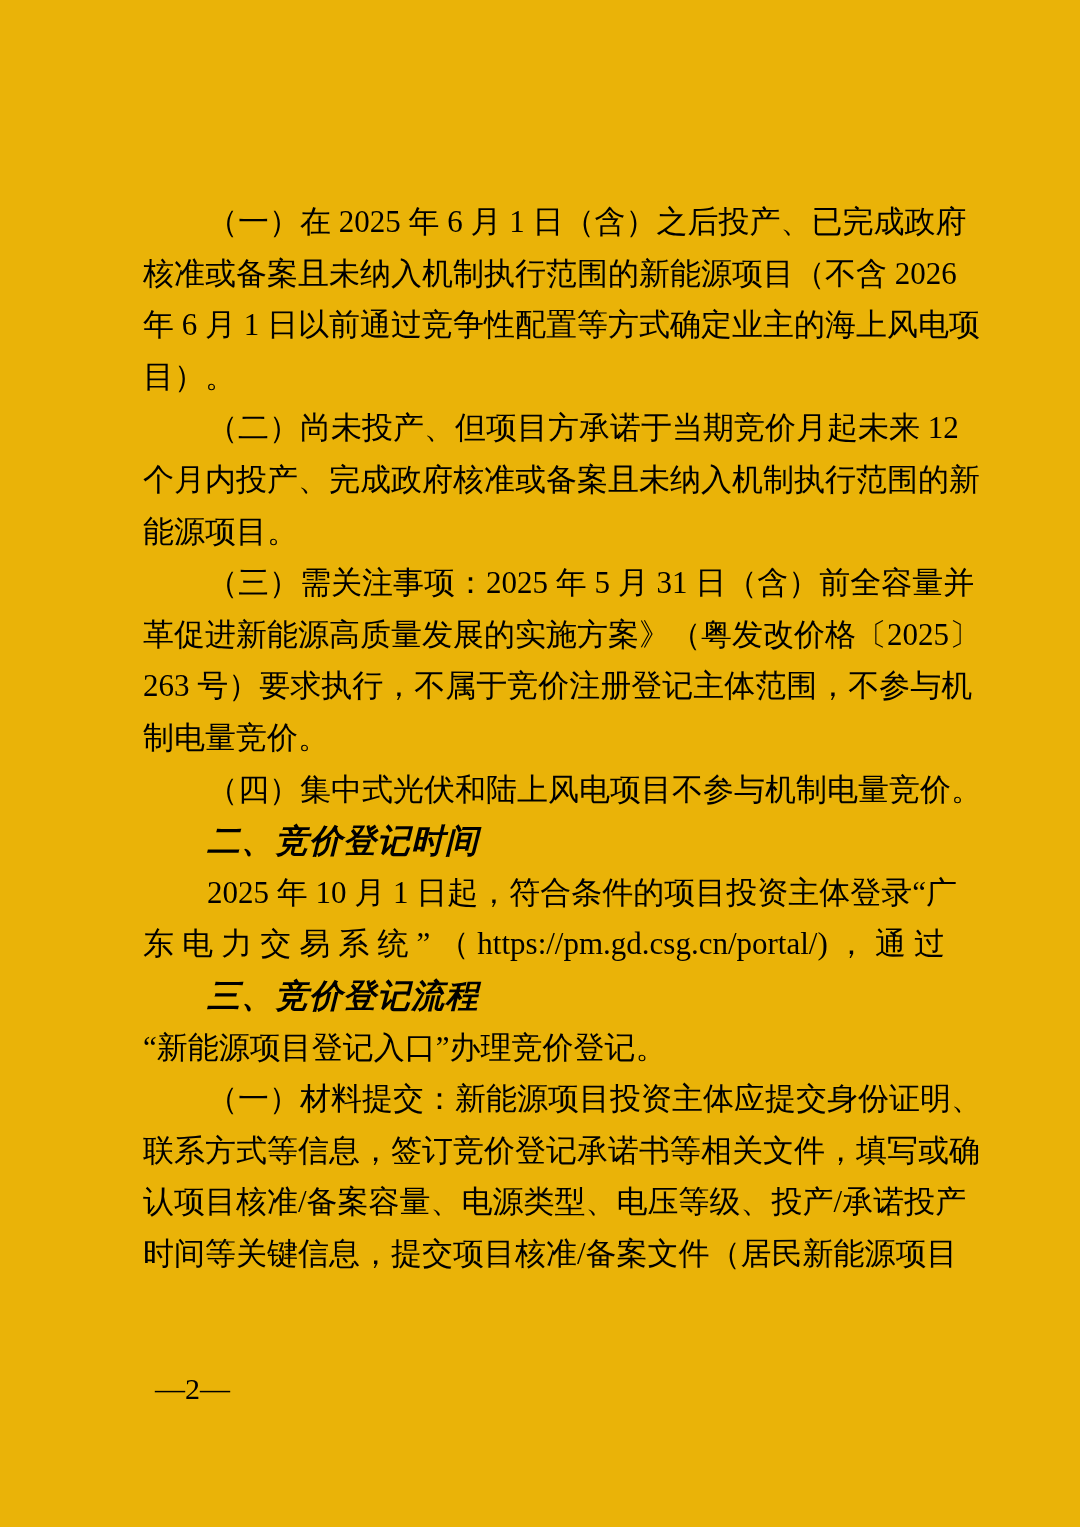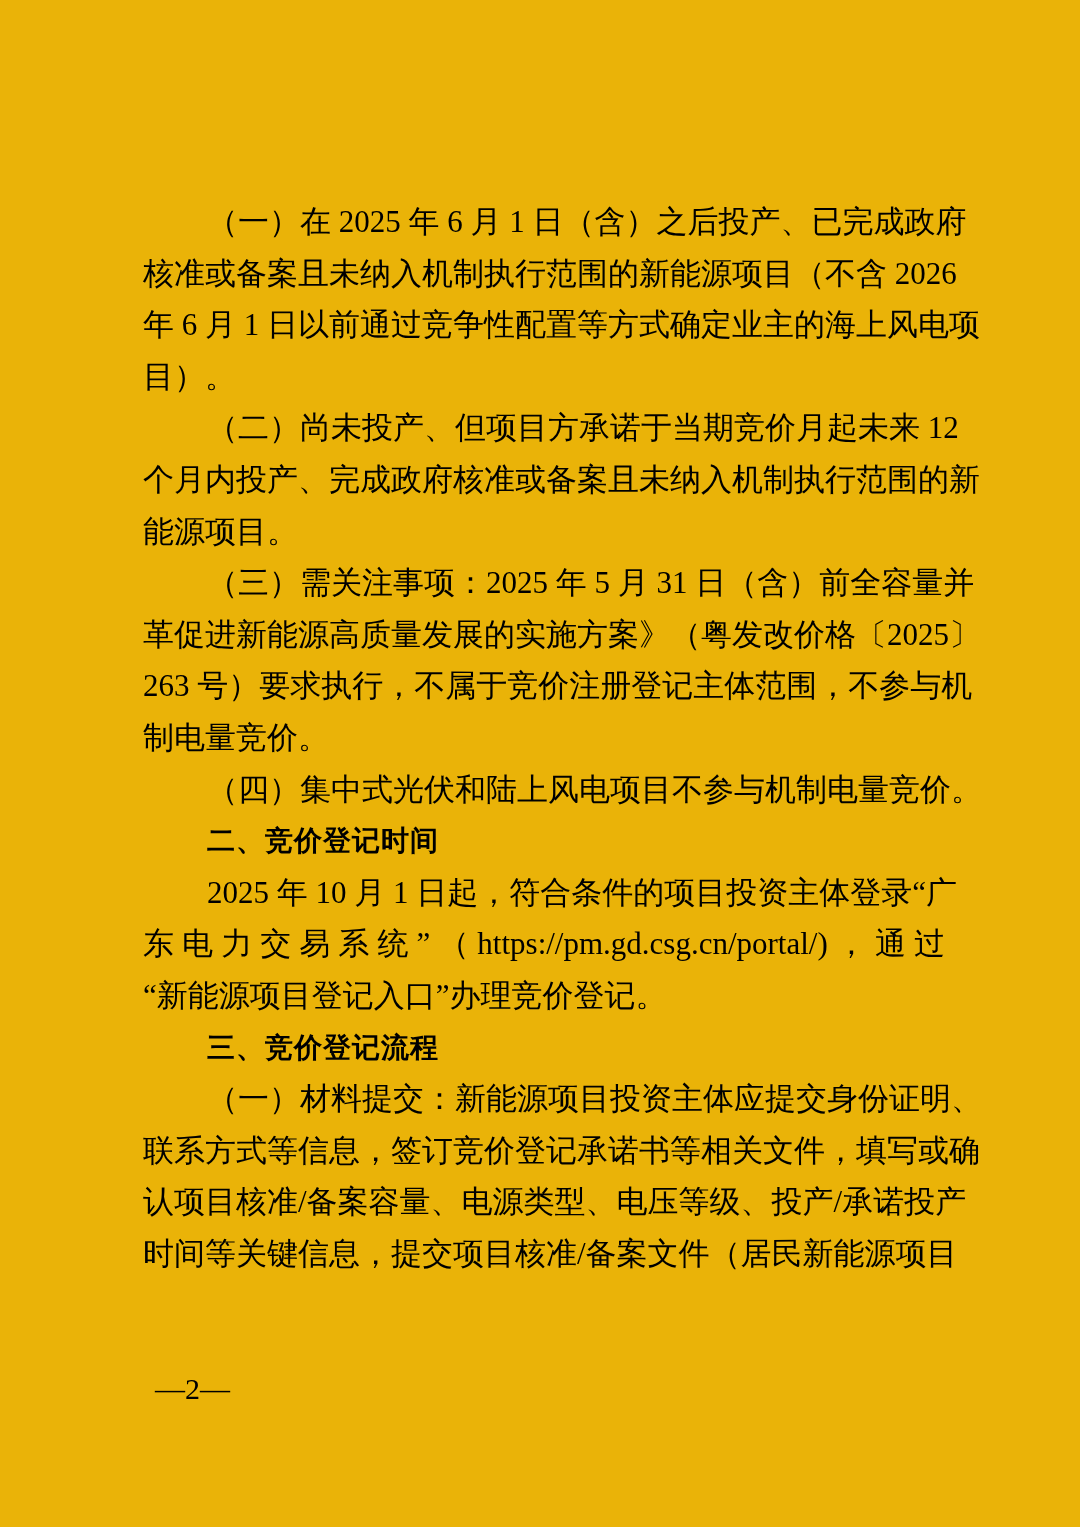--- a/index.html
+++ b/index.html
@@ -33,23 +33,24 @@
   }
   .row.indent {
     padding-left: 64px;
   }
   .row.last {
     text-align-last: left;
   }
   .row.heading {
     font-family: "Liberation Sans", sans-serif;
     font-weight: bold;
-    font-size: 28px;
+    font-size: 33px;
     text-align-last: left;
     letter-spacing: 1px;
+    font-style: italic;
   }
   .page-footer {
     position: absolute;
     left: 155px;
     top: 1372px;
     font-size: 30px;
     line-height: 34px;
     font-family: "Liberation Serif", serif;
     color: #000000;
     letter-spacing: 0px;
@@ -68,21 +69,21 @@
       <div class="row">个月内投产、完成政府核准或备案且未纳入机制执行范围的新</div>
       <div class="row last">能源项目。</div>
       <div class="row indent">（三）需关注事项：2025 年 5 月 31 日（含）前全容量并</div>
       <div class="row">革促进新能源高质量发展的实施方案》（粤发改价格〔2025〕</div>
       <div class="row">263 号）要求执行，不属于竞价注册登记主体范围，不参与机</div>
       <div class="row last">制电量竞价。</div>
       <div class="row indent last">（四）集中式光伏和陆上风电项目不参与机制电量竞价。</div>
       <div class="row heading indent">二、竞价登记时间</div>
       <div class="row indent">2025 年 10 月 1 日起，符合条件的项目投资主体登录“广</div>
       <div class="row">东电力交易系统”（https://pm.gd.csg.cn/portal/)，通过</div>
+      <div class="row heading indent">三、竞价登记流程</div>
       <div class="row last">“新能源项目登记入口”办理竞价登记。</div>
-      <div class="row heading indent">三、竞价登记流程</div>
       <div class="row indent">（一）材料提交：新能源项目投资主体应提交身份证明、</div>
       <div class="row">联系方式等信息，签订竞价登记承诺书等相关文件，填写或确</div>
       <div class="row">认项目核准/备案容量、电源类型、电压等级、投产/承诺投产</div>
       <div class="row">时间等关键信息，提交项目核准/备案文件（居民新能源项目</div>
     </div>
   <div class="page-footer">—2—</div>
 </div>
 
 </body></html>

